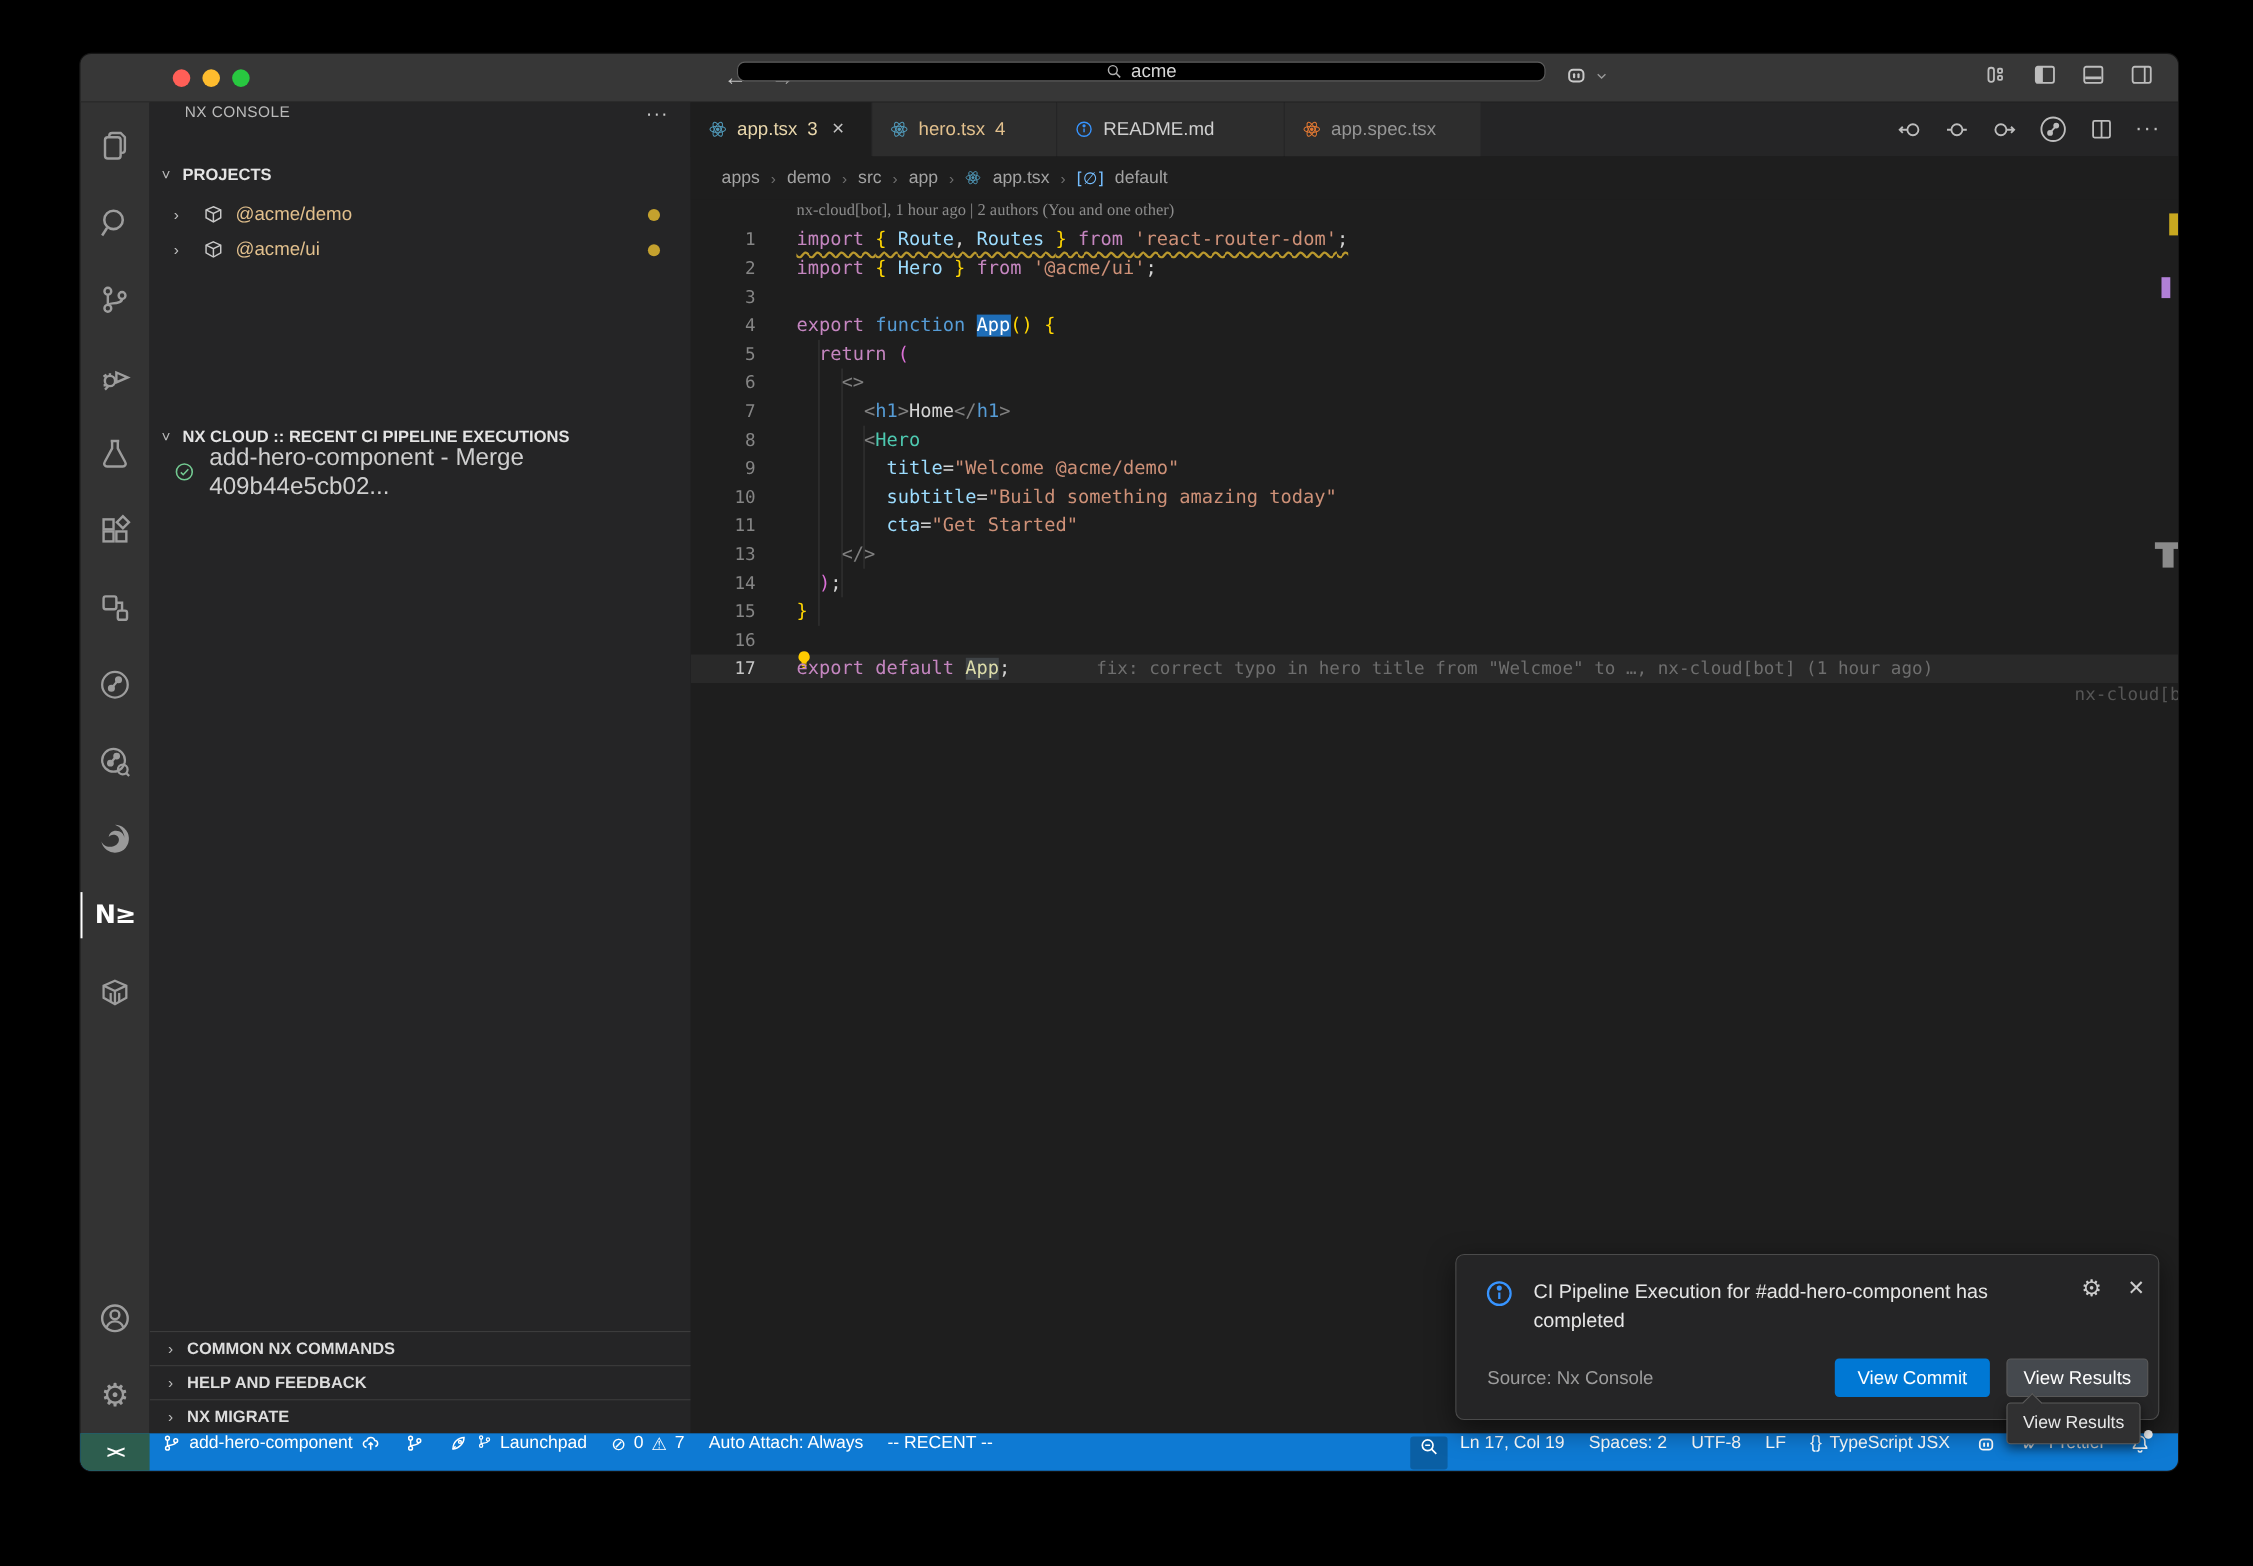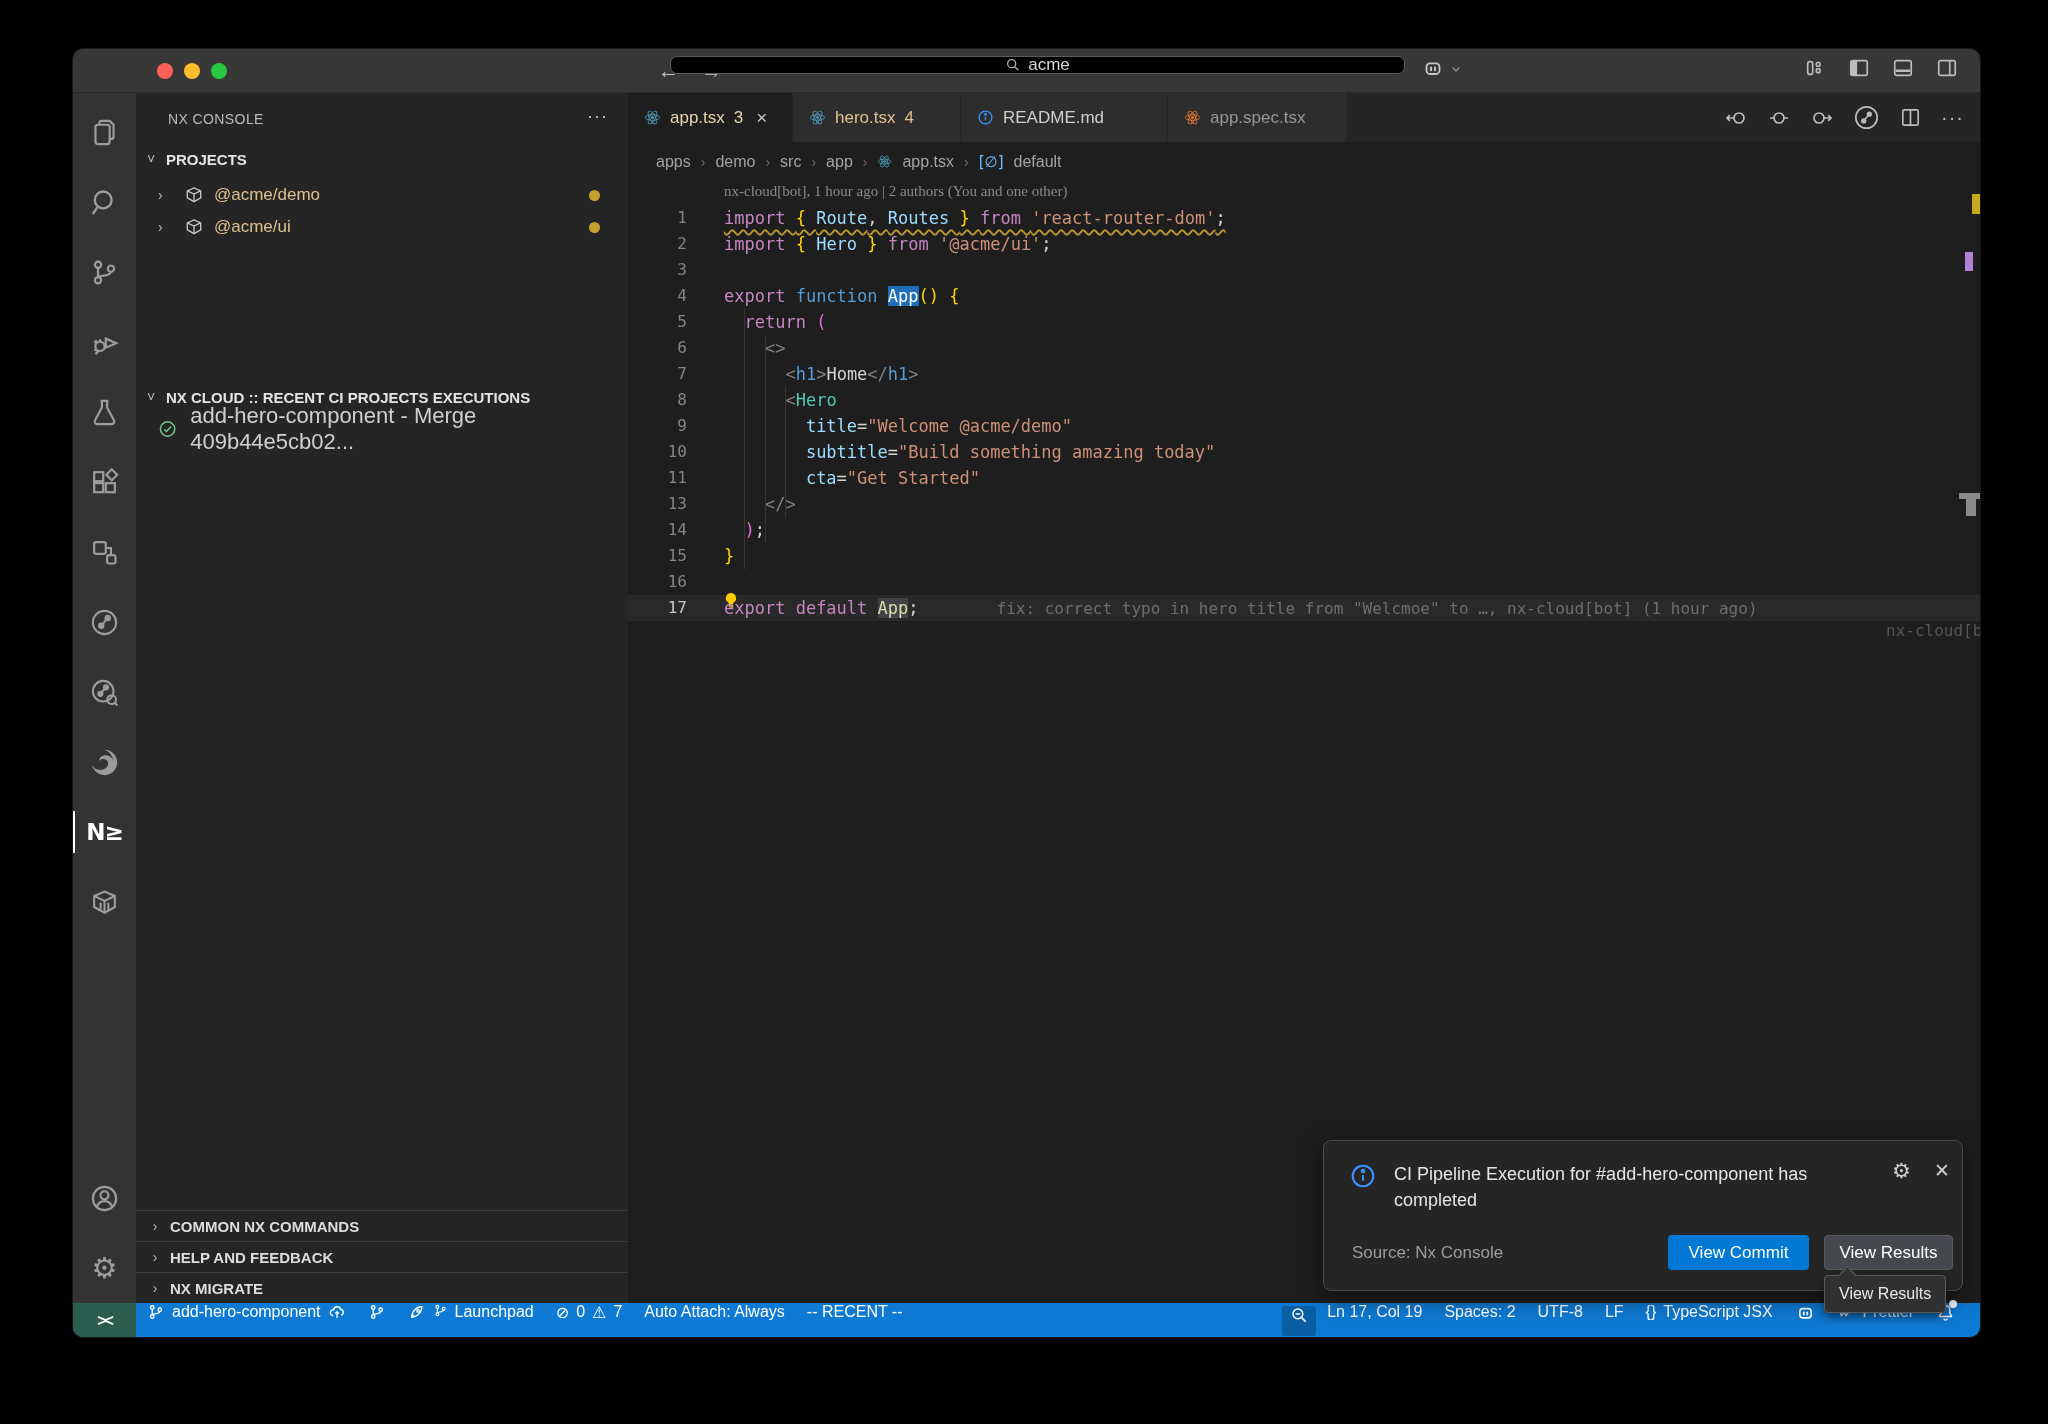--- a/index.html
+++ b/index.html
@@ -21,21 +21,21 @@
 .activitybar{position:relative;width:63px;background:#333333;display:flex;flex-direction:column;padding-top:4px}
 .ab-item{position:relative;height:70px;display:flex;align-items:center;justify-content:center;color:#9d9d9d}
 .ab-item svg{width:31px;height:31px}
 .ab-item.active{color:#ffffff}
 .ab-item.active::before{content:'';position:absolute;left:0;top:14px;bottom:14px;width:2px;background:#fff}
 .ab-spacer{flex:1}
 .nx-logo{font-weight:700;font-size:23px;letter-spacing:-1px;font-family:"DejaVu Sans",sans-serif}
 .gear-glyph{font-size:29px;line-height:1;font-family:"DejaVu Sans",sans-serif}
 
 .sidebar{position:relative;width:492px;background:#252526;color:#cccccc;overflow:hidden}
-.sb-header{position:absolute;top:13px;left:32px;right:20px;font-size:14px;color:#bbbbbb;letter-spacing:.4px;display:flex;justify-content:space-between;align-items:flex-end}
+.sb-header{position:absolute;top:0;left:32px;right:20px;font-size:14px;color:#bbbbbb;letter-spacing:.4px;display:flex;justify-content:space-between;align-items:flex-start}
 .sb-more{color:#cccccc;font-size:18px;letter-spacing:1px}
 .sec-row{position:absolute;left:0;right:0;height:32px;display:flex;align-items:center;font-weight:700;font-size:15px;color:#e4e4e4}
 .sec-chev{width:30px;text-align:center;color:#bbb;font-weight:400;font-size:14px}
 .tree-item{position:absolute;left:0;right:0;height:32px;display:flex;align-items:center;font-size:17px}
 .ti-chev{width:26px;margin-left:22px;color:#c0c0c0;font-size:14px}
 .ti-icon{width:30px;display:flex;align-items:center;color:#c8c8c8}
 .ti-label{color:#e2c08d}
 .ti-dot{position:absolute;right:28px;width:11px;height:11px;border-radius:50%;background:#c4a12e}
 .cloud-item{position:absolute;left:0;right:0;height:32px;display:flex;align-items:center;font-size:22px;color:#cfcfcf}
 .cloud-item svg{margin-left:22px;margin-right:13px}
@@ -275,21 +275,21 @@
               <svg width="20" height="20" viewBox="0 0 24 24" fill="none" stroke="currentColor" stroke-width="1.6">
                 <path d="M12 3.5l8 3.5v8.5l-8 4.5-8-4.5V7z"></path>
                 <path d="M4 7l8 3.8L20 7M12 10.8V20"></path>
               </svg>
             </span>
         <span class="ti-label">@acme/ui</span>
         <span class="ti-dot"></span>
       </div>
       <div class="sec-row" style="top:288px">
         <span class="sec-chev">˅</span>
-        <span>NX CLOUD :: RECENT CI PROJECTS EXECUTIONS</span>
+        <span>NX CLOUD :: RECENT CI PIPELINE EXECUTIONS</span>
       </div>
       <div class="cloud-item" style="top:320px">
         <svg width="20" height="20" viewBox="0 0 24 24" fill="none" stroke="#73c991" stroke-width="1.8">
               <circle cx="12" cy="12" r="9"></circle>
               <path d="M8 12.5l2.7 2.7L16.5 9"></path>
             </svg>
         <span>add-hero-component - Merge 409b44e5cb02...</span>
       </div>
       <div class="bottom-secs">
         <div class="bsec">

